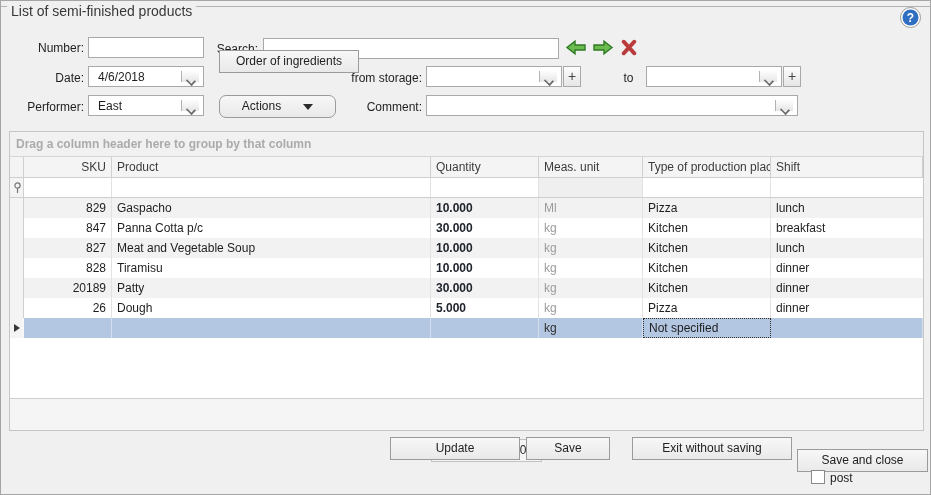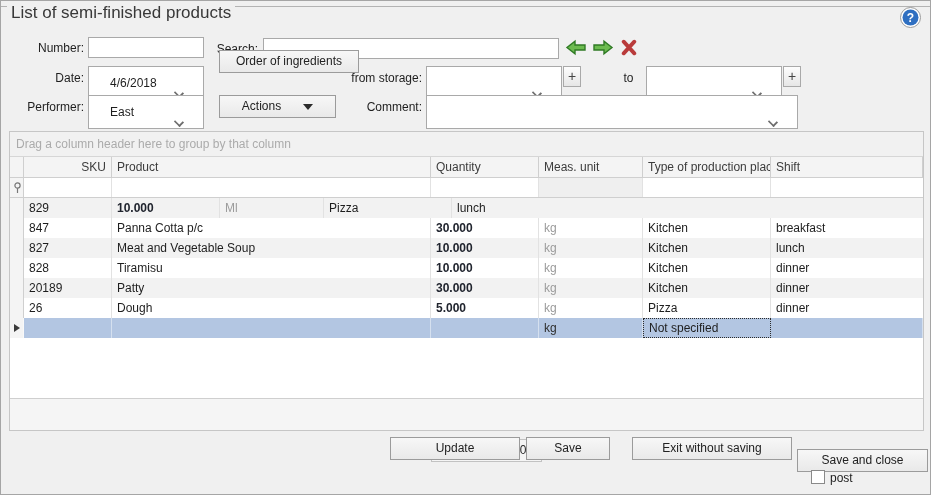--- a/index.html
+++ b/index.html
@@ -6,30 +6,30 @@
   html,body { background:#e8e8e8; }
   body { font-family:"Liberation Sans", sans-serif; }
   #win {
     position:relative; width:931px; height:495px;
     background:#f0f0f0; border:1px solid #a5a5a5;
     font-size:12px; color:#1e1e1e; overflow:hidden;
   }
   .cap-line { position:absolute; top:5px; left:0; right:0; height:1px; background:#b3b3b3; }
   #title {
     position:absolute; left:6px; top:2px; background:#f0f0f0; padding:0 4px;
-    font-size:17px; color:#383838; z-index:2;
+    font-size:14px; color:#383838; z-index:2;
   }
   #help-btn { position:absolute; right:9px; top:6px; width:21px; height:21px; z-index:3; cursor:pointer; }
 
   .lbl { position:absolute; text-align:right; color:#1e1e1e; line-height:14px; }
   .tbox, .combo {
     position:absolute; background:#fff; border:1px solid #a9a9a9; height:21px;
     font-family:"Liberation Sans",sans-serif; font-size:12px; padding:0 4px; color:#1e1e1e;
   }
-  .combo { display:flex; align-items:center; padding:16px; }
+  .combo { display:flex; align-items:center; padding:4px; }
   .combo .ctext { flex:1; padding:0 5px; overflow:hidden; white-space:nowrap; }
   .vbtn {
     width:18px; height:100%; border-left:1px solid #b2b2b2;
     background:linear-gradient(#fdfdfd,#e6e6e6); position:relative; cursor:pointer; flex:0 0 18px;
   }
   .vbtn::after {
     content:""; position:absolute; left:5px; top:6px; width:6px; height:6px;
     border-right:2px solid #6d6d6d; border-bottom:2px solid #6d6d6d; transform:rotate(45deg) scale(1,.8);
   }
   .plusbtn {
@@ -44,31 +44,31 @@
   }
   .icon-btn { position:absolute; width:22px; height:17px; cursor:pointer; }
 
   
   #grid {
     position:absolute; left:8px; top:130px; width:915px; height:300px;
     border:1px solid #c6c6c6; background:#fff; display:flex; flex-direction:column;
   }
   #group-panel {
     height:25px; background:#f1f1f1; border-bottom:1px solid #d6d6d6;
-    color:#ababab; line-height:24px; padding-left:6px; flex:0 0 25px;
+    color:#ababab; line-height:24px; padding-left:6px; flex:0 0 25px;font-weight:bold;
   }
   .grow { display:flex; width:100%; }
   .cell { border-right:1px solid #e2e2e2; padding:0 5px; overflow:hidden; white-space:nowrap; height:100%; }
   #hdr-row { flex:0 0 21px; height:21px; line-height:20px; background:#f4f4f4; border-bottom:1px solid #cfcfcf; color:#3c3c3c; }
   #hdr-row .cell { border-right:1px solid #cfcfcf; }
   #filter-row { flex:0 0 20px; height:20px; line-height:19px; border-bottom:1px solid #cfcfcf; background:#fff; }
   .data-row { flex:0 0 20px; height:20px; line-height:20px; background:#fff; }
   .data-row.alt { background:#f2f2f2; }
   .ind { flex:0 0 14px; width:14px; padding:0; background:#f4f4f4; border-right:1px solid #cfcfcf; position:relative; }
-  .c-sku { flex:0 0 88px; width:88px; }
+  .c-sku { flex:0 0 88px; width:88px;text-align:right; }
   .c-prod { flex:0 0 319px; width:319px; }
   .c-qty { flex:0 0 108px; width:108px; text-align:left; padding-right:22px; }
   .c-unit { flex:0 0 104px; width:104px; color:#9b9b9b; }
   .c-place { flex:0 0 128px; width:128px; }
   .c-shift { flex:1; border-right:none; }
   .hdr-sku { text-align:right; }
   .qty-val { font-weight:bold; color:#20242e; }
   #filter-row .c-unit { background:#efefef; }
   .new-row { flex:0 0 20px; height:20px; line-height:20px; background:#b3c6e2; }
   .new-row .cell { border-right:1px solid rgba(255,255,255,.45); }
@@ -138,21 +138,21 @@
     <span class="ctext"></span>
     <span class="vbtn"></span>
   </div>
   <div class="plusbtn" style="left:782px;top:65px;">+</div>
 
   <div class="lbl" style="left:0;top:99px;width:83px;">Performer:</div>
   <div class="combo" style="left:87px;top:94px;width:116px;">
     <span class="ctext">East</span>
     <span class="vbtn"></span>
   </div>
-  <div class="btn" style="left:218px;top:94px;width:117px;">
+  <div class="btn" style="left:218px;top:94px;width:117px;border-radius:7px;">
     <span>Actions</span><span class="actions-arrow"></span>
   </div>
   <div class="lbl" style="left:360px;top:99px;width:61px;">Comment:</div>
   <div class="combo" style="left:425px;top:94px;width:372px;">
     <span class="ctext"></span>
     <span class="vbtn"></span>
   </div>
 
   <div id="grid">
     <div id="group-panel">Drag a column header here to group by that column</div>
@@ -175,20 +175,21 @@
         <div class="cell c-sku"></div>
         <div class="cell c-prod"></div>
         <div class="cell c-qty"></div>
         <div class="cell c-unit"></div>
         <div class="cell c-place"></div>
         <div class="cell c-shift"></div>
       </div>
     <div id="rows-host" style="display:contents;"><div class="grow data-row alt">
           <div class="cell ind"></div>
           <div class="cell c-sku">829</div>
+          <div class="cell c-prod">Gaspacho</div>
           <div class="cell c-qty qty-val">10.000</div>
           <div class="cell c-unit">Ml</div>
           <div class="cell c-place">Pizza</div>
           <div class="cell c-shift">lunch</div>
         </div><div class="grow data-row">
           <div class="cell ind"></div>
           <div class="cell c-sku">847</div>
           <div class="cell c-prod">Panna Cotta p/c</div>
           <div class="cell c-qty qty-val">30.000</div>
           <div class="cell c-unit">kg</div>

